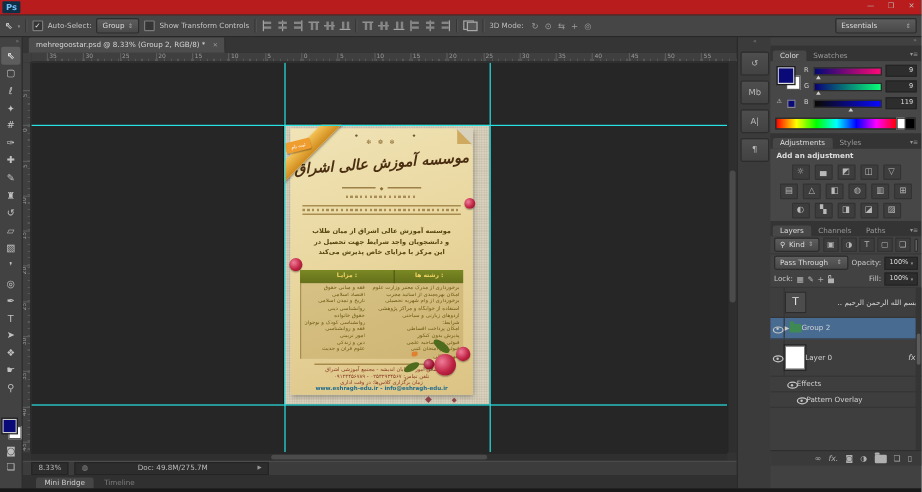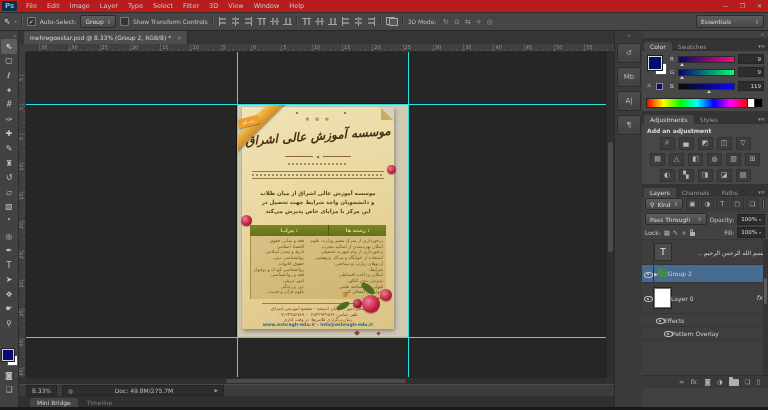--- a/index.html
+++ b/index.html
@@ -157,34 +157,20 @@
   .bfly{position:absolute;width:4px;height:4px;background:#7e2030;transform:rotate(45deg);opacity:.8;}
   #orangebit{position:absolute;width:5px;height:4px;background:#e08030;border-radius:50% 20%;}
 </style>
 </head>
 <body>
 
 <div id="app">
 
   <div id="menubar">
     <div id="pslogo">Ps</div>
-    <span style="display:flex;">
-
-    <span class="menu">File</span>
-        <span class="menu">Edit</span>
-        <span class="menu">Image</span>
-        <span class="menu">Layer</span>
-        <span class="menu">Type</span>
-        <span class="menu">Select</span>
-        <span class="menu">Filter</span>
-        <span class="menu">3D</span>
-        <span class="menu">View</span>
-        <span class="menu">Window</span>
-        <span class="menu">Help</span>
-      </span>
     <span id="winctl">
       <span class="wbtn">—</span>
       <span class="wbtn">❐</span>
       <span class="wbtn">✕</span>
     </span>
   </div>
 
   <div id="optionsbar">
     <span class="toolglyph">⇖</span>
     <span class="tinyar">▾</span>

